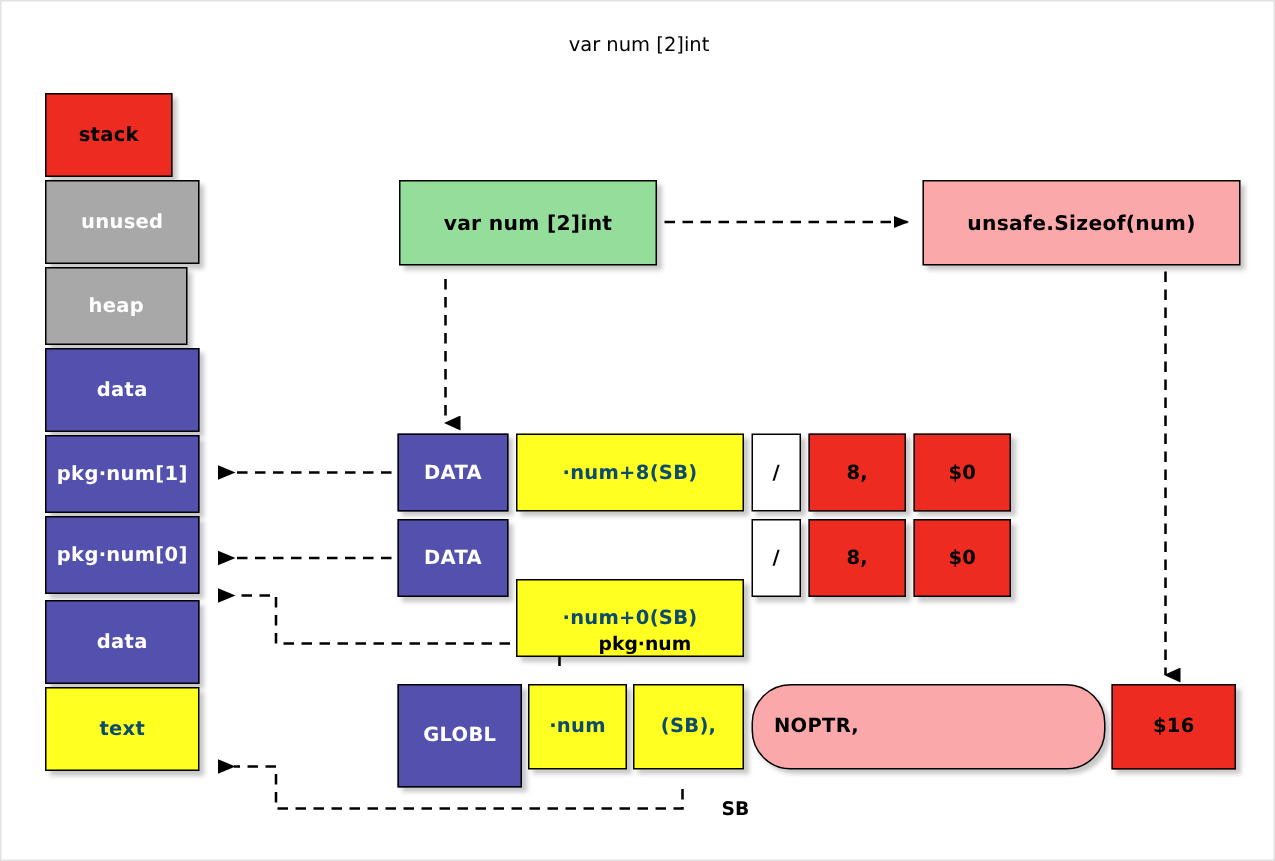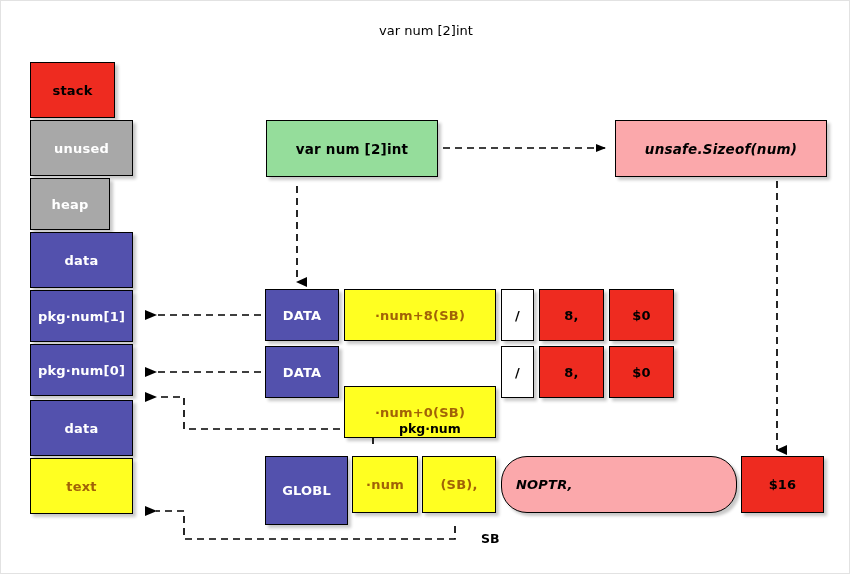--- a/index.html
+++ b/index.html
@@ -32,23 +32,23 @@
     letter-spacing: 0.2px;
     box-shadow: 3px 3px 3px rgba(0,0,0,0.22);
     white-space: nowrap;
   }
   .box.left-text { justify-content: flex-start; padding-left: 14px; }
 
   
   .fill-red    { background: #ee2b20; color: #000000; }
   .fill-gray   { background: #a8a8a8; color: #ffffff; }
   .fill-blue   { background: #5351ad; color: #ffffff; }
-  .fill-yellow { background: #ffff21; color: #a16207; }
+  .fill-yellow { background: #ffff21; color: #0c4a6e; }
   .fill-green  { background: #95dd9b; color: #000000; }
-  .fill-pink   { background: #fba8ab; color: #000000; font-style: italic; }
+  .fill-pink   { background: #fba8ab; color: #000000; }
   .fill-white  { background: #ffffff; color: #000000; }
 
   
   #title {
     position: absolute;
     top: 22px;
     left: 0;
     width: 850px;
     text-align: center;
     font-family: "DejaVu Sans", sans-serif;
@@ -114,21 +114,21 @@
       <path d="M454,525 L454,538 L183,538 L183,510 L155,510" marker-end="url(#arrL)"></path>
     </g>
   </svg>
 
   <div class="box fill-red" style="left:29px;  top:61px;  width:85px; height:56px;">
     <span>stack</span>
   </div>
   <div class="box fill-gray" style="left:29px; top:119px; width:103px; height:56px;">
     <span>unused</span>
   </div>
-  <div class="box fill-gray" style="left:29px; top:177px; width:80px; height:52px;">
+  <div class="box fill-gray" style="left:29px; top:177px; width:95px; height:52px;">
     <span>heap</span>
   </div>
   <div class="box fill-blue" style="left:29px; top:231px; width:103px; height:56px;">
     <span>data</span>
   </div>
   <div class="box fill-blue" style="left:29px; top:289px; width:103px; height:52px;">
     <span>pkg·num[1]</span>
   </div>
   <div class="box fill-blue" style="left:29px; top:343px; width:103px; height:52px;">
     <span>pkg·num[0]</span>

